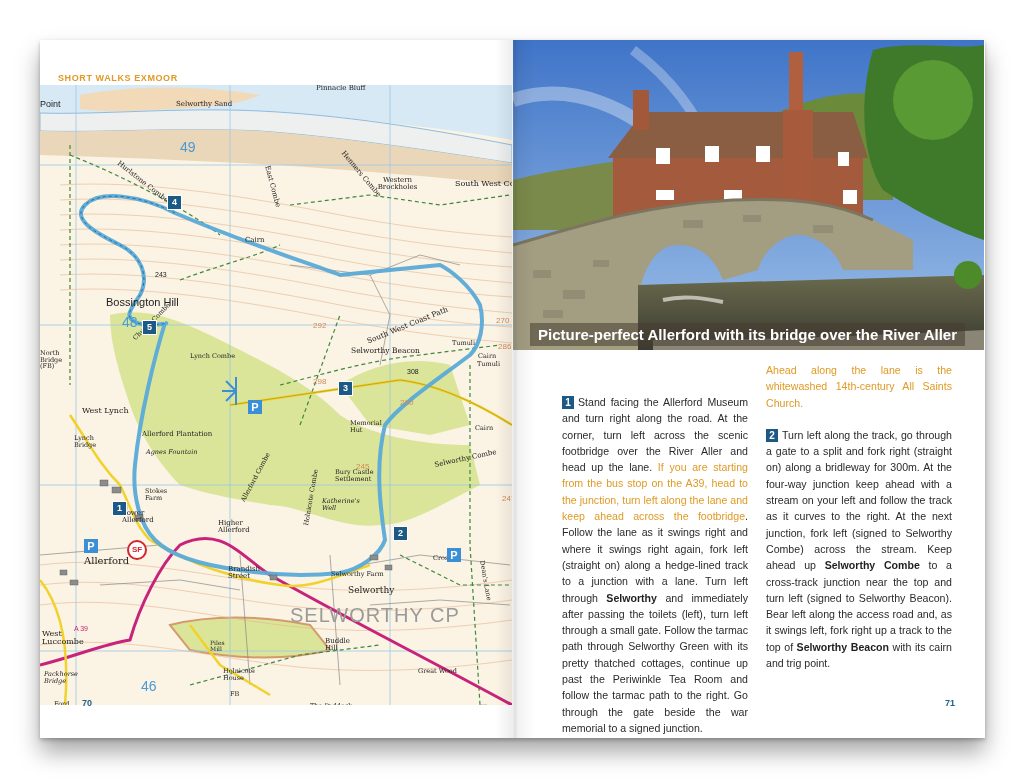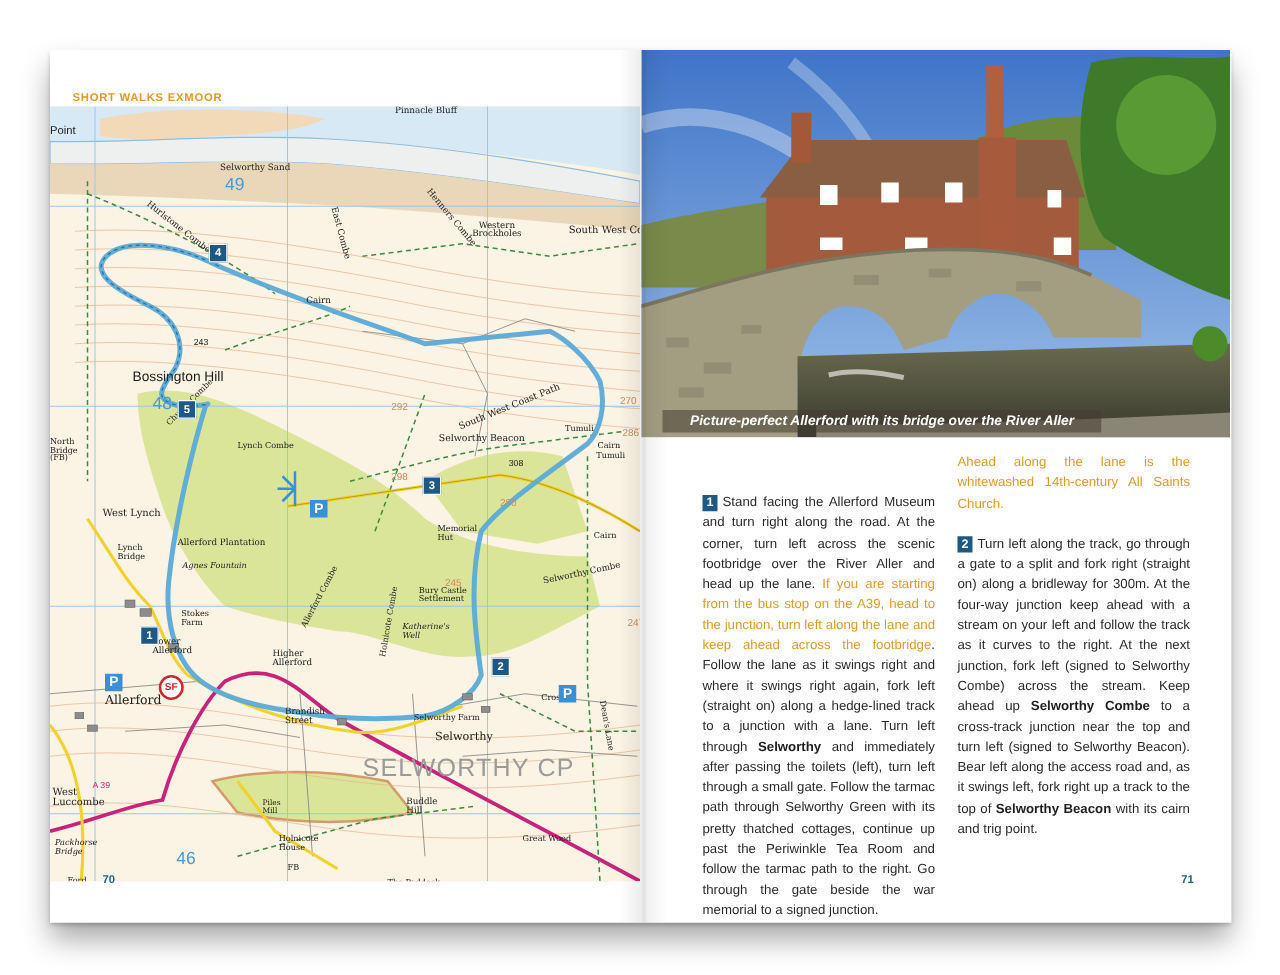--- a/index.html
+++ b/index.html
@@ -23,21 +23,21 @@
   .map-label.sans{font-family:"Liberation Sans",sans-serif;}
   .map-label.grid{font-family:"Liberation Sans",sans-serif;color:#4a9ad6;font-size:14px;}
   .map-label.cp{font-family:"Liberation Sans",sans-serif;color:#9a9a9a;font-size:20px;letter-spacing:1px;}
   .map-label.h{color:#d08a5a;font-family:"Liberation Sans",sans-serif;font-size:8px;}
   .wp{position:absolute;width:13px;height:13px;background:#1c5a85;color:#fff;font-size:9px;font-weight:bold;text-align:center;line-height:13px;font-family:"Liberation Sans",sans-serif;border:1px solid #fff;}
   .ppark{position:absolute;width:14px;height:14px;background:#3b8fd6;color:#fff;font-size:11px;font-weight:bold;text-align:center;line-height:14px;}
   .sf{position:absolute;width:16px;height:16px;border-radius:50%;background:#fff;border:2px solid #d2262b;color:#d2262b;font-size:8px;font-weight:bold;text-align:center;line-height:16px;}
 
   
   .photo{position:absolute;left:1px;top:0;width:471px;height:310px;overflow:hidden;}
-  .caption{position:absolute;left:17px;bottom:4px;background:rgba(70,60,50,0.55);color:#fff;font-style:italic;font-weight:bold;font-size:11px;padding:3px 22px;}
+  .caption{position:absolute;left:17px;bottom:4px;background:rgba(70,60,50,0.55);color:#fff;font-weight:bold;font-size:15px;padding:3px 8px;}
 
   
   .col{position:absolute;top:322px;width:186px;font-size:10.6px;line-height:16.3px;color:#2a2a2a;text-align:justify;}
   .col.c1{left:50px;margin-top:32px;}
   .col.c2{left:254px;}
   .col p{margin:0 0 16px 0;}
   .hl{color:#e09a25;}
   .num{display:inline-block;background:#1c5a85;color:#fff;font-weight:bold;font-size:10px;width:12px;height:13px;line-height:13px;text-align:center;margin-right:4px;}
   b{font-weight:bold;color:#1f1f1f;}
 </style>
@@ -151,21 +151,21 @@
         </g>
       </svg>
 
       <div class="map-label grid" style="left:112px;top:55px;margin-left:28px;">49</div>
       <div class="map-label grid" style="left:82px;top:230px;">48</div>
       <div class="map-label grid" style="left:101px;top:594px;">46</div>
 
       <div class="map-label cp" style="left:250px;top:520px;">SELWORTHY CP</div>
 
       <div class="map-label sans" style="left:0px;top:15px;font-size:9px;">Point</div>
-      <div class="map-label" style="left:136px;top:46px;font-size:7px;">Selworthy Sand</div>
+      <div class="map-label" style="left:136px;top:16px;font-size:7px;">Selworthy Sand</div>
       <div class="map-label" style="left:276px;top:0px;font-size:7px;">Pinnacle Bluff</div>
       <div class="map-label" style="left:80px;top:75px;font-size:7px;transform:rotate(38deg);transform-origin:left top;">Hurlstone Combe</div>
       <div class="map-label" style="left:230px;top:80px;font-size:7px;transform:rotate(75deg);transform-origin:left top;">East Combe</div>
       <div class="map-label" style="left:305px;top:65px;font-size:7px;transform:rotate(50deg);transform-origin:left top;">Henners Combe</div>
       <div class="map-label" style="left:335px;top:92px;font-size:7px;width:45px;white-space:normal;text-align:center;">Western Brockholes</div>
       <div class="map-label" style="left:415px;top:95px;font-size:8px;">South West Coast</div>
       <div class="map-label" style="left:326px;top:253px;font-size:7.5px;transform:rotate(-22deg);transform-origin:left top;">South West Coast Path</div>
       <div class="map-label sans" style="left:115px;top:186px;font-size:7px;">243</div>
       <div class="map-label sans" style="left:66px;top:212px;font-size:11px;">Bossington Hill</div>
       <div class="map-label" style="left:205px;top:152px;font-size:7px;">Cairn</div>
@@ -173,21 +173,21 @@
       <div class="map-label" style="left:150px;top:268px;font-size:6.5px;">Lynch Combe</div>
       <div class="map-label" style="left:0px;top:265px;font-size:6.5px;width:30px;white-space:normal;">North Bridge (FB)</div>
       <div class="map-label" style="left:311px;top:262px;font-size:7.5px;">Selworthy Beacon</div>
       <div class="map-label sans" style="left:367px;top:283px;font-size:7px;">308</div>
       <div class="map-label" style="left:412px;top:255px;font-size:6.5px;">Tumuli</div>
       <div class="map-label" style="left:437px;top:276px;font-size:6.5px;">Tumuli</div>
       <div class="map-label" style="left:438px;top:268px;font-size:6.5px;">Cairn</div>
       <div class="map-label" style="left:435px;top:340px;font-size:6.5px;">Cairn</div>
       <div class="map-label" style="left:310px;top:335px;font-size:6.5px;width:40px;white-space:normal;">Memorial Hut</div>
       <div class="map-label" style="left:42px;top:322px;font-size:8px;">West Lynch</div>
-      <div class="map-label" style="left:34px;top:350px;font-size:6.5px;width:30px;white-space:normal;margin-left:20px;">Lynch Bridge</div>
+      <div class="map-label" style="left:34px;top:350px;font-size:6.5px;width:30px;white-space:normal;">Lynch Bridge</div>
       <div class="map-label" style="left:102px;top:346px;font-size:7px;">Allerford Plantation</div>
       <div class="map-label" style="left:106px;top:364px;font-size:6.5px;font-style:italic;">Agnes Fountain</div>
       <div class="map-label" style="left:200px;top:415px;font-size:6.5px;transform:rotate(-62deg);transform-origin:left top;">Allerford Combe</div>
       <div class="map-label" style="left:263px;top:440px;font-size:6.5px;transform:rotate(-80deg);transform-origin:left top;">Holnicote Combe</div>
       <div class="map-label" style="left:295px;top:384px;font-size:6.5px;width:45px;white-space:normal;">Bury Castle Settlement</div>
       <div class="map-label" style="left:394px;top:377px;font-size:7px;transform:rotate(-12deg);transform-origin:left top;">Selworthy Combe</div>
       <div class="map-label" style="left:282px;top:413px;font-size:6.5px;font-style:italic;width:38px;white-space:normal;">Katherine's Well</div>
       <div class="map-label" style="left:105px;top:403px;font-size:6.5px;width:30px;white-space:normal;">Stokes Farm</div>
       <div class="map-label" style="left:82px;top:425px;font-size:7px;width:40px;white-space:normal;">Lower Allerford</div>
       <div class="map-label" style="left:178px;top:435px;font-size:7px;width:40px;white-space:normal;">Higher Allerford</div>

